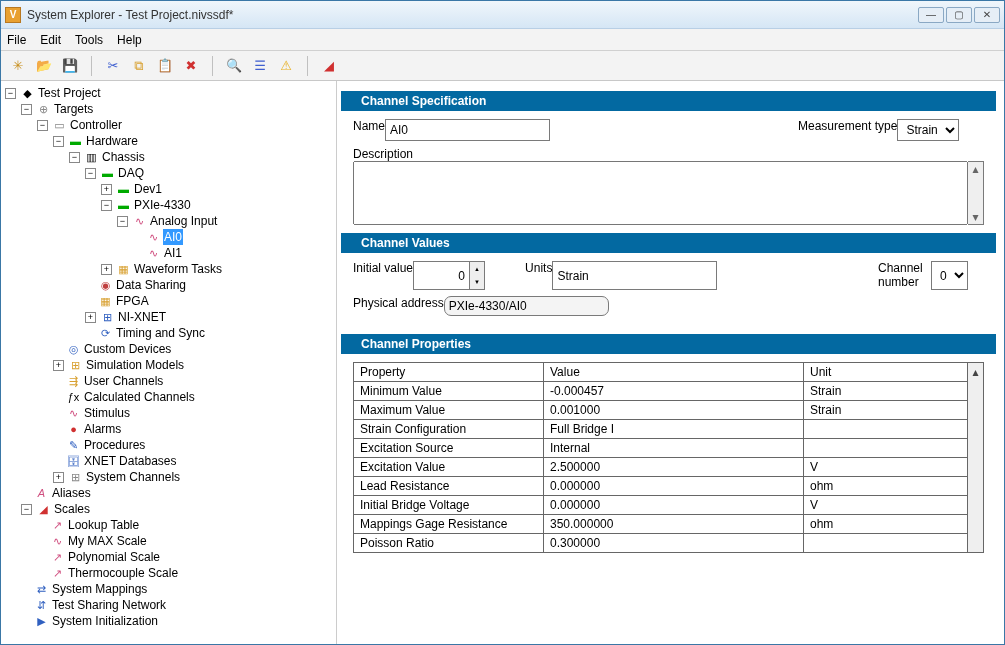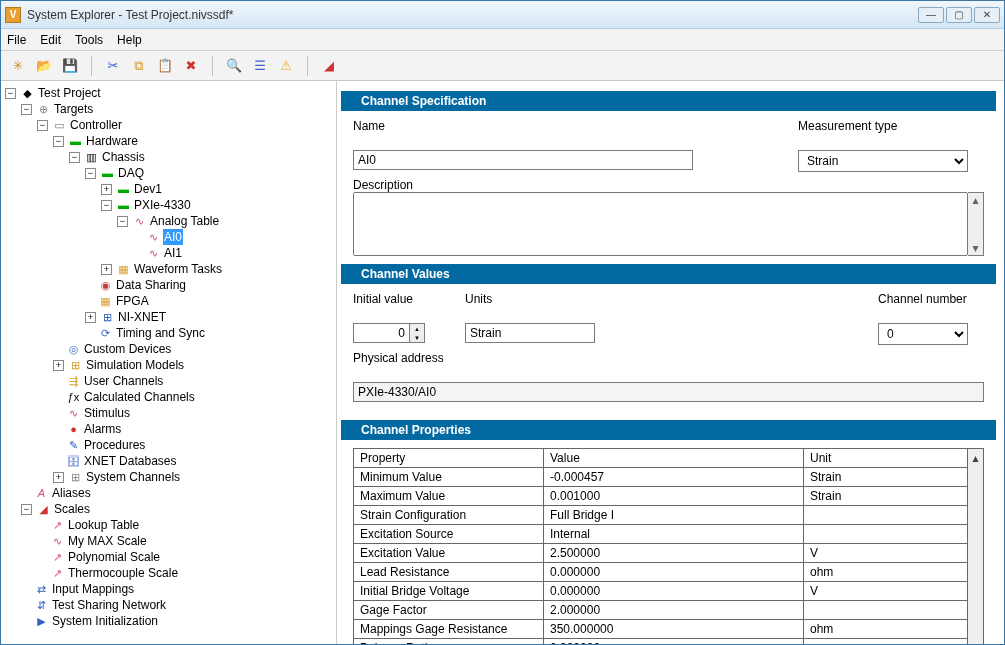--- a/index.html
+++ b/index.html
@@ -26,24 +26,24 @@
     .tree .row { display: flex; align-items: center; gap: 2px; height: 16px; }
     .tree .exp { width: 11px; height: 11px; border: 1px solid #888; display:inline-flex; align-items:center; justify-content:center; font-size:9px; line-height:1; color:#000; background:#fff; margin-right:2px; cursor:default;}
     .tree .noexp { width: 11px; display:inline-block; }
     .tree .ic { width: 15px; height: 14px; display:inline-flex; align-items:center; justify-content:center; font-size:11px; }
     .tree .sel { background: #3399ff; color: #fff; padding: 0 2px; }
     .tree .label { padding: 0 1px; }
     
     .content { flex: 1; overflow: auto; padding: 6px 8px 8px 4px; background:#fff;}
     .section-hdr { background: #0369a1; color: #fff; font-weight: bold; padding: 3px 20px; margin-bottom: 8px; margin-top: 4px;}
     .form-row { display: flex; gap: 40px; padding: 0 12px; margin-bottom: 6px; }
-    .form-group { display: flex; flex-direction: column; gap: 16px; }
+    .form-group { display: flex; flex-direction: row; gap: 0; }
     .form-group label { color: #000; margin-bottom: 1px;}
     .form-group input, .form-group select, .form-group textarea { border: 1px solid #7a7a7a; padding: 2px 4px; font-size: 12px; background:#fff;}
-    .form-group input[readonly] { background:#fff; }
+    .form-group input[readonly] { background:#fff;border-radius:7px; }
     .form-group .spinwrap { display:flex; }
     .form-group .spinwrap input { width: 56px; text-align:right; border-right:none;}
     .form-group .spin { width:16px; border:1px solid #7a7a7a; background:#eee; display:flex; flex-direction:column;}
     .form-group .spin div { flex:1; display:flex; align-items:center; justify-content:center; font-size:6px; line-height:1;}
     .desc-wrap { padding: 0 12px 4px 12px; }
     .desc-wrap textarea { width: 100%; height: 64px; resize:none;}
     .desc-scroll { display:flex; }
     .desc-scroll textarea { flex:1;}
     .vscroll { width:16px; background:#efefef; border:1px solid #7a7a7a; border-left:none; display:flex; flex-direction:column; justify-content:space-between; align-items:center; font-size:8px; color:#666;}
     
@@ -148,21 +148,21 @@
                                   <div class="row">
                                     <span class="exp">−</span>
                                     <span class="ic" style="color:#0a0">▬</span>
                                     <span class="label">PXIe-4330</span>
                                   </div>
                                 <ul>
                                   <li>
                                       <div class="row">
                                         <span class="exp">−</span>
                                         <span class="ic" style="color:#d05080">∿</span>
-                                        <span class="label">Analog Table</span>
+                                        <span class="label">Analog Input</span>
                                       </div>
                                     <ul>
                                       <li>
                                           <div class="row">
                                             <span class="noexp"></span>
                                             <span class="ic" style="color:#d05080">∿</span>
                                             <span class="label sel">AI0</span>
                                           </div>
                                         </li>
                                       <li>
@@ -325,21 +325,21 @@
                     <span class="ic" style="color:#d05080">↗</span>
                     <span class="label">Thermocouple Scale</span>
                   </div>
                 </li>
             </ul>
           </li>
           <li>
               <div class="row">
                 <span class="noexp"></span>
                 <span class="ic" style="color:#3060c0">⇄</span>
-                <span class="label">Input Mappings</span>
+                <span class="label">System Mappings</span>
               </div>
             </li>
           <li>
               <div class="row">
                 <span class="noexp"></span>
                 <span class="ic" style="color:#3060c0">⇵</span>
                 <span class="label">Test Sharing Network</span>
               </div>
             </li>
           <li>
@@ -445,25 +445,20 @@
               <td>Lead Resistance</td>
               <td>0.000000</td>
               <td>ohm</td>
             </tr>
             <tr>
               <td>Initial Bridge Voltage</td>
               <td>0.000000</td>
               <td>V</td>
             </tr>
             <tr>
-              <td>Gage Factor</td>
-              <td>2.000000</td>
-              <td></td>
-            </tr>
-            <tr>
               <td>Mappings Gage Resistance</td>
               <td>350.000000</td>
               <td>ohm</td>
             </tr>
             <tr>
               <td>Poisson Ratio</td>
               <td>0.300000</td>
               <td></td>
             </tr>
           </tbody>

